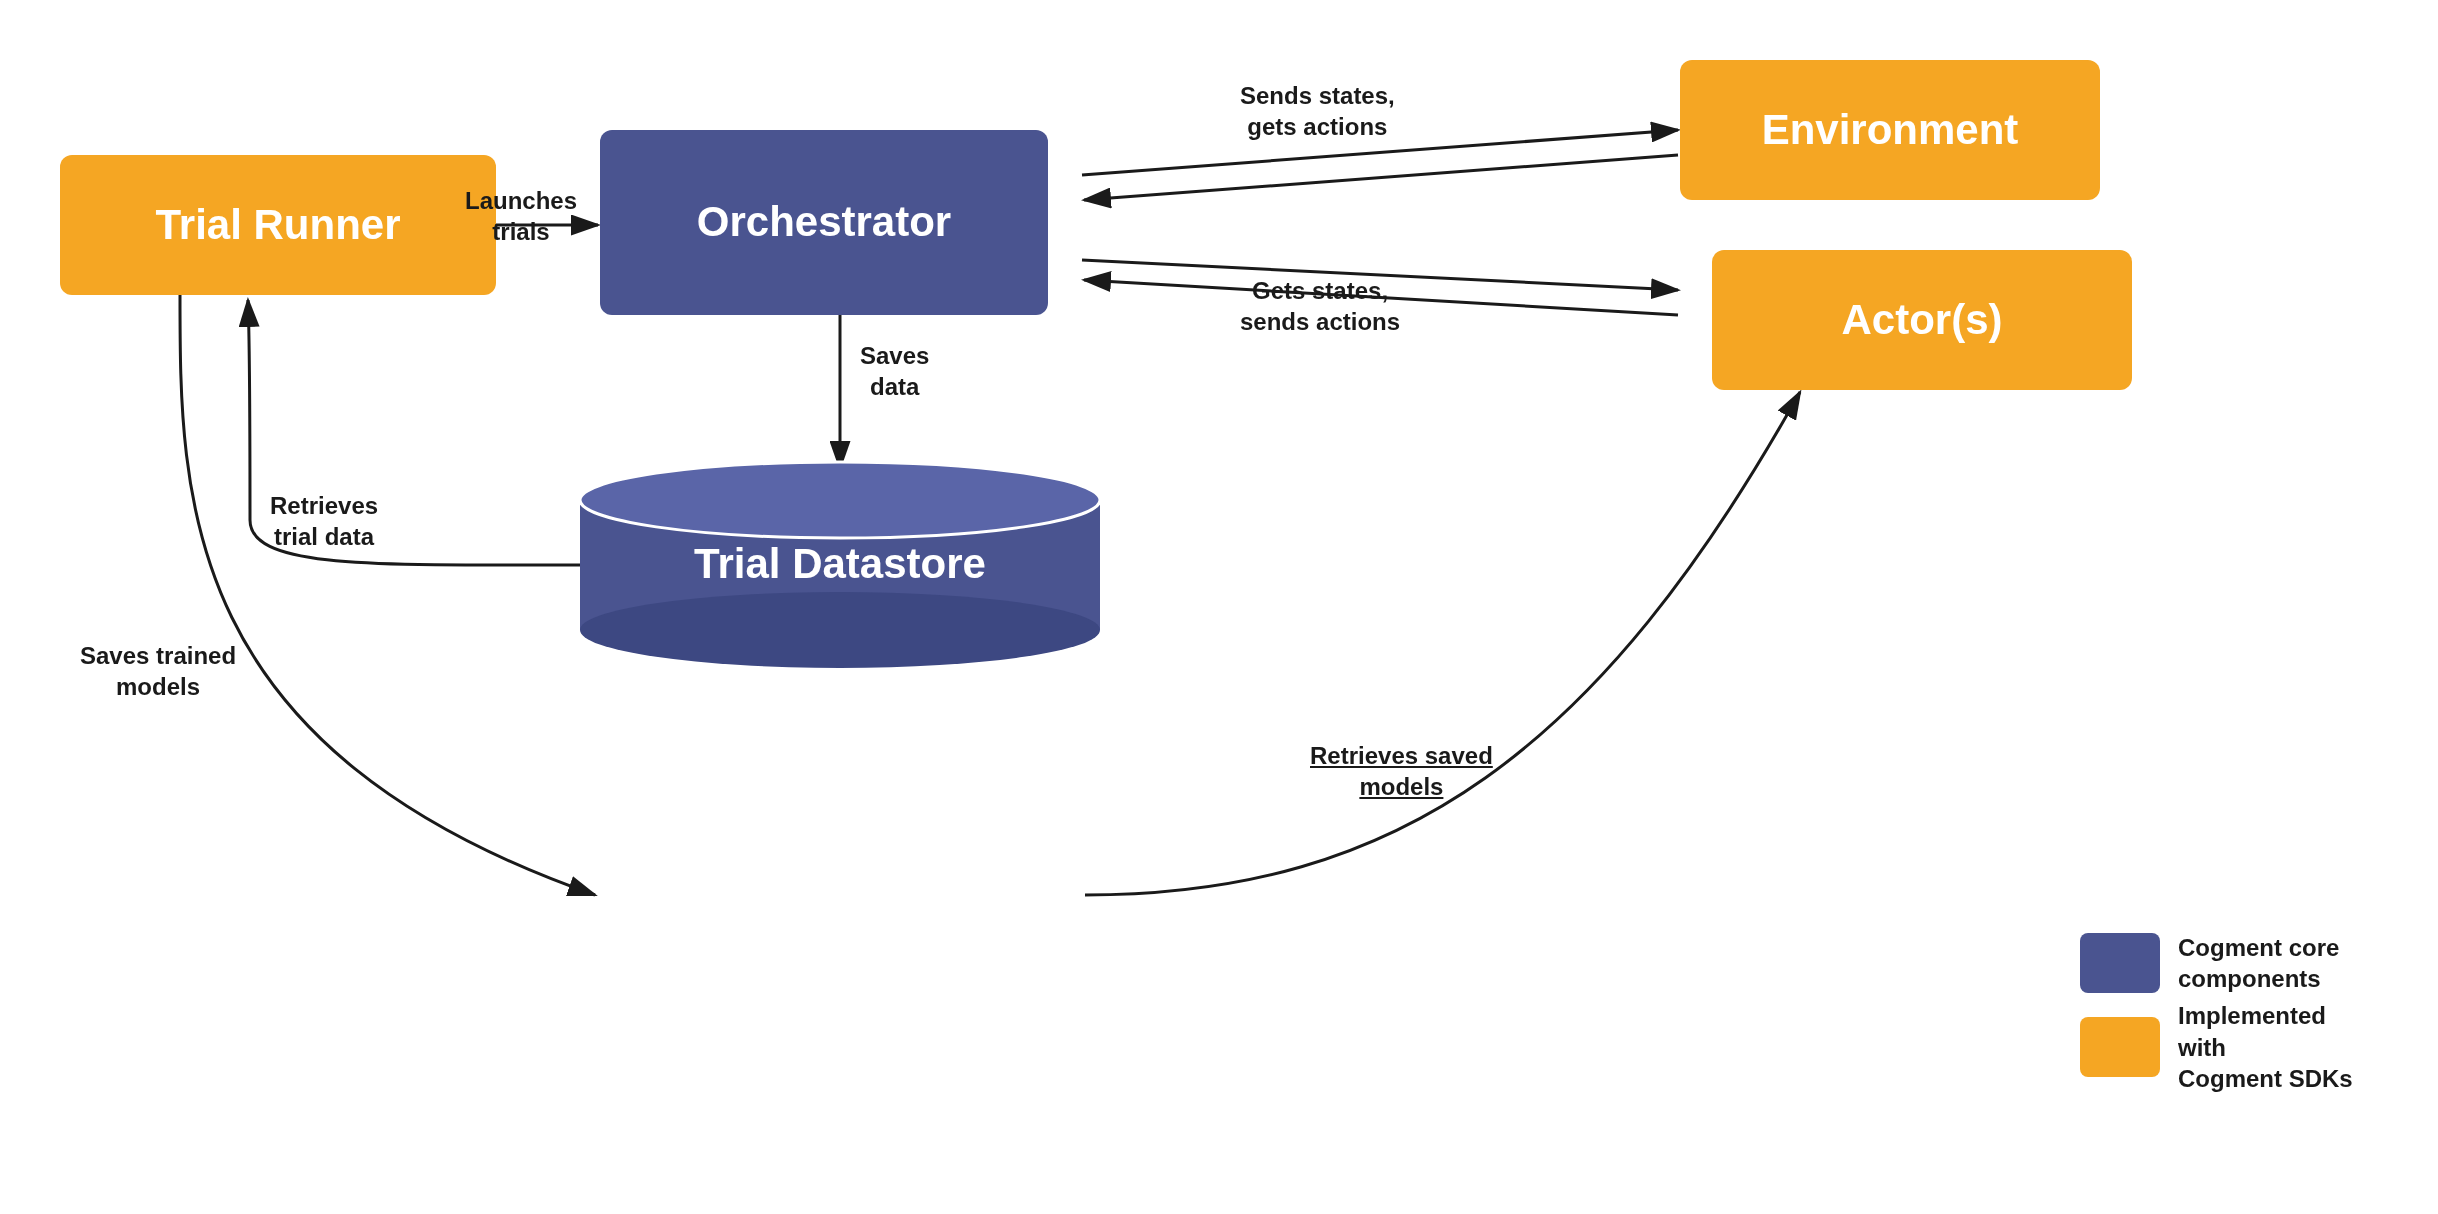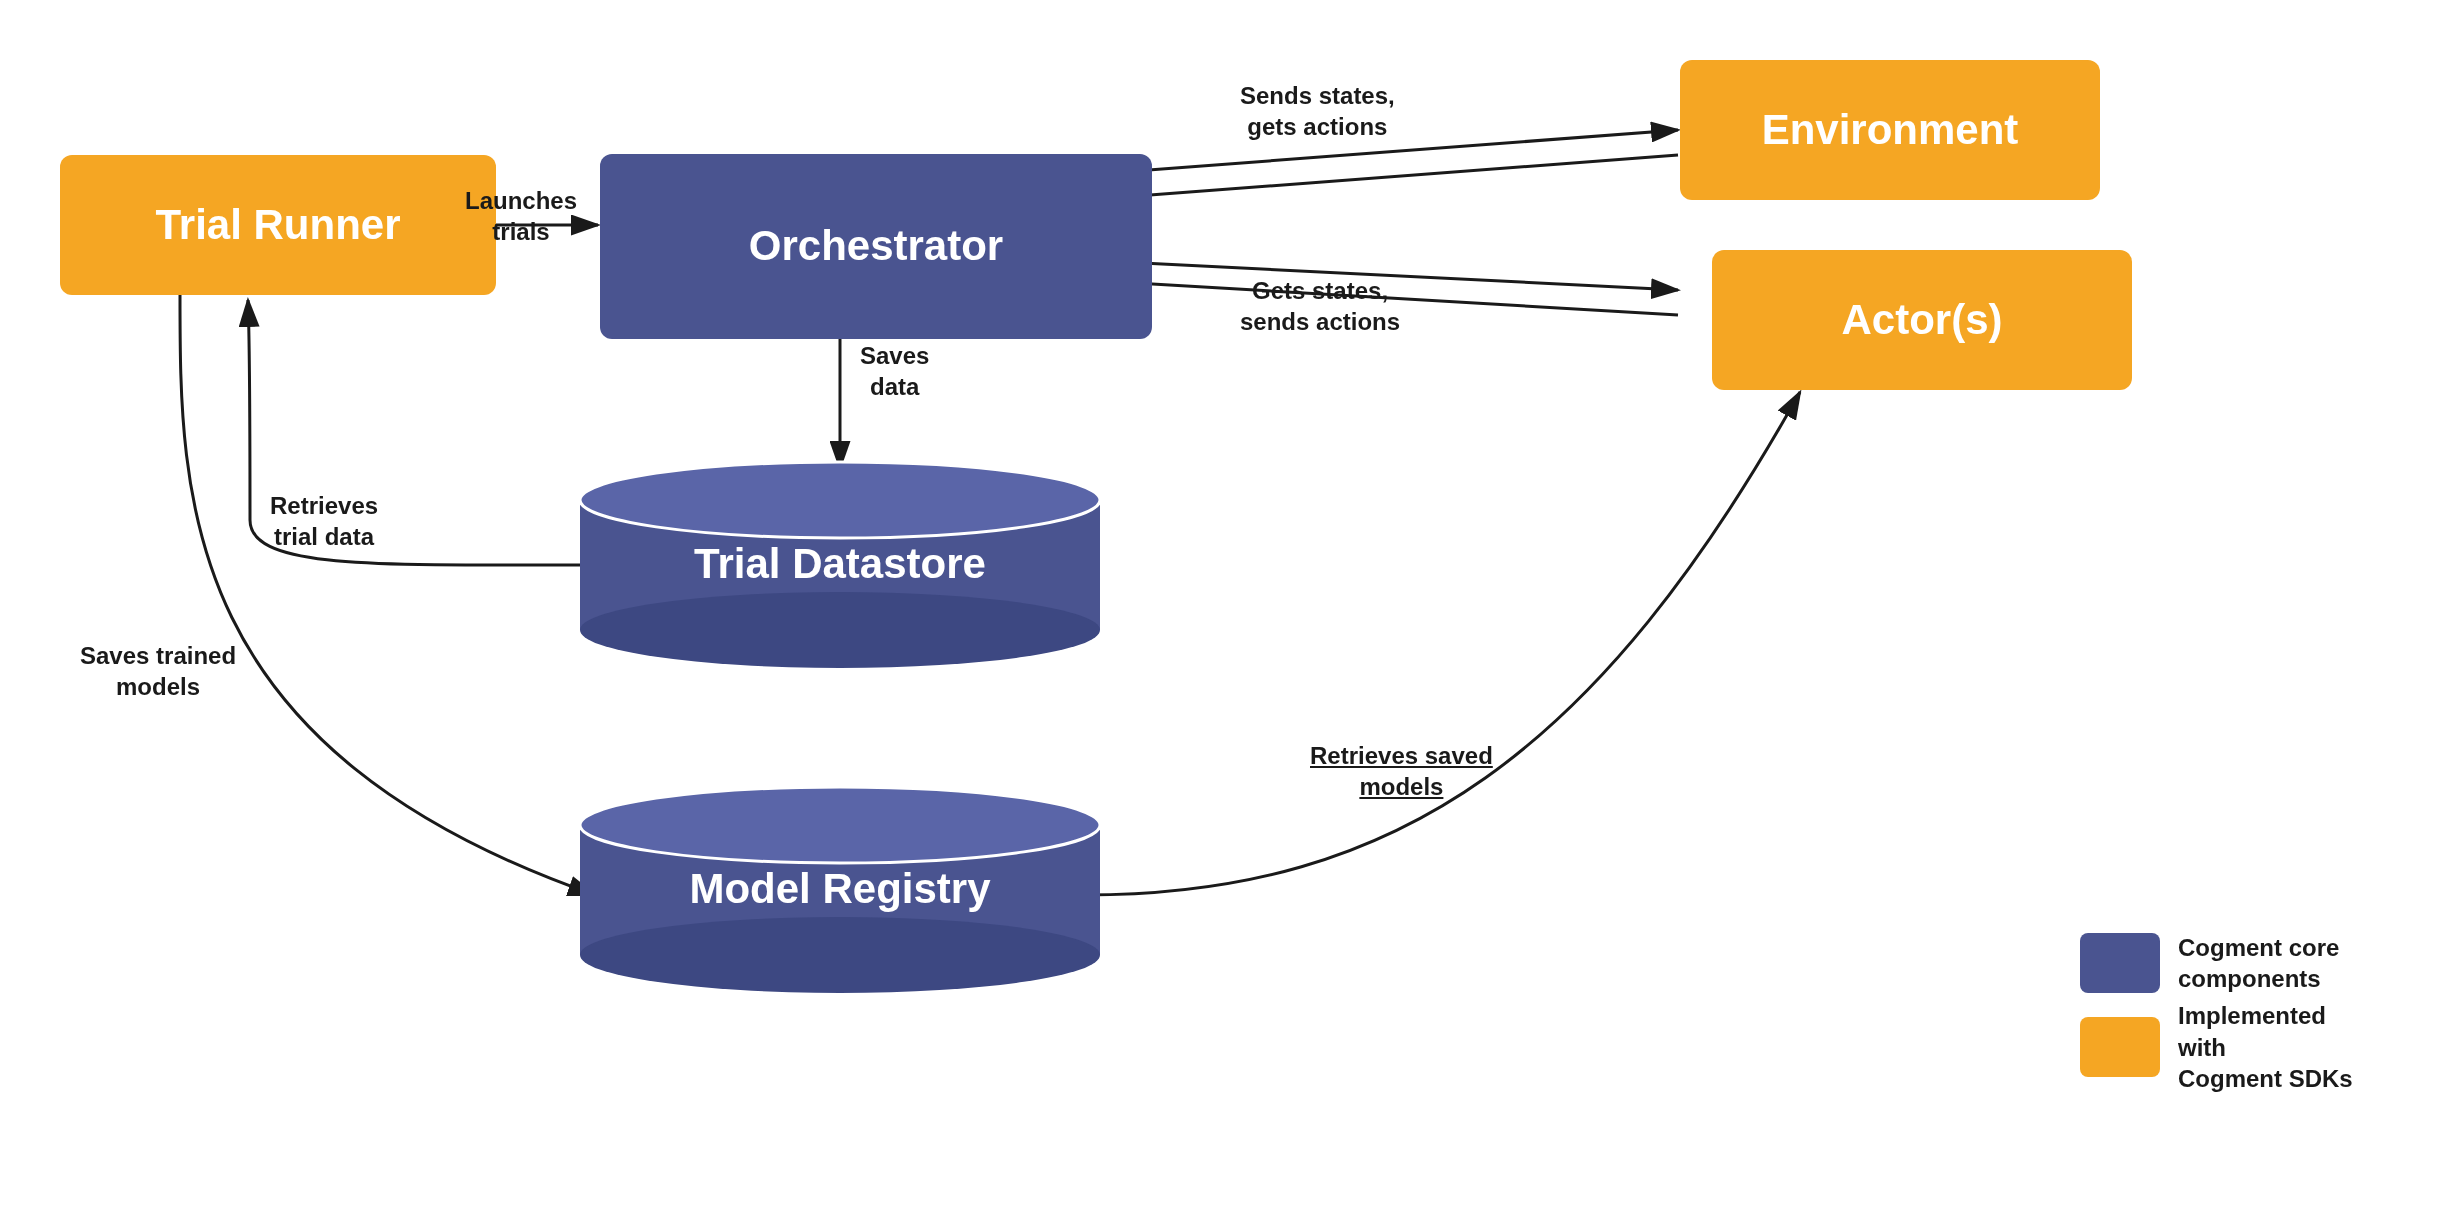--- a/index.html
+++ b/index.html
@@ -125,21 +125,21 @@
 
     <path d="M 180 295 C 180 500, 180 750, 595 895" stroke="#1a1a1a" stroke-width="3" fill="none" marker-end="url(#arrowhead)"></path>
 
     <path d="M 1085 895 C 1400 895, 1600 750, 1800 392" stroke="#1a1a1a" stroke-width="3" fill="none" marker-end="url(#arrowhead)"></path>
   </svg>
 
   <div class="box-rect orange-box" style="left:60px; top:155px; width:436px; height:140px;">
     <span class="box-label">Trial Runner</span>
   </div>
 
-  <div class="box-rect blue-rect" style="left:600px; top:130px; width:552px; height:185px;margin-top:24px;">
+  <div class="box-rect blue-rect" style="left:600px; top:130px; width:448px; height:185px;">
     <span class="box-label">Orchestrator</span>
   </div>
 
   <div class="box-rect orange-box" style="left:1680px; top:60px; width:420px; height:140px;">
     <span class="box-label">Environment</span>
   </div>
 
   <div class="box-rect orange-box" style="left:1680px; top:250px; width:420px; height:140px;margin-left:32px;">
     <span class="box-label">Actor(s)</span>
   </div>
@@ -152,29 +152,20 @@
       <ellipse cx="260" cy="170" rx="260" ry="38" fill="#3d4882"></ellipse>
 
       <ellipse cx="260" cy="40" rx="260" ry="38" fill="#5a65a8"></ellipse>
 
       <ellipse cx="260" cy="40" rx="260" ry="38" fill="none" stroke="#ffffff" stroke-width="3"></ellipse>
 
       <text x="260" y="118" text-anchor="middle" font-size="42" font-weight="900" fill="#ffffff" font-family="Arial">Trial Datastore</text>
     </svg>
   </div>
 
-  <div style="position:absolute; left:580px; top:785px; width:520px; height:210px;">
-    <svg width="520" height="210" viewBox="0 0 520 210">
-      <rect x="0" y="40" width="520" height="130" fill="#4A5490"></rect>
-      <ellipse cx="260" cy="170" rx="260" ry="38" fill="#3d4882"></ellipse>
-      <ellipse cx="260" cy="40" rx="260" ry="38" fill="#5a65a8"></ellipse>
-      <ellipse cx="260" cy="40" rx="260" ry="38" fill="none" stroke="#ffffff" stroke-width="3"></ellipse>
-      <text x="260" y="118" text-anchor="middle" font-size="42" font-weight="900" fill="#ffffff" font-family="Arial">Model Registry</text>
-    </svg>
-  </div>
 
   <div class="arrow-label" style="left:465px; top:185px;">
     <span>Launches<br>trials</span>
   </div>
 
   <div class="arrow-label" style="left:1240px; top:80px;">
     <span>Sends states,<br>gets actions</span>
   </div>
 
   <div class="arrow-label" style="left:1240px; top:275px;">

